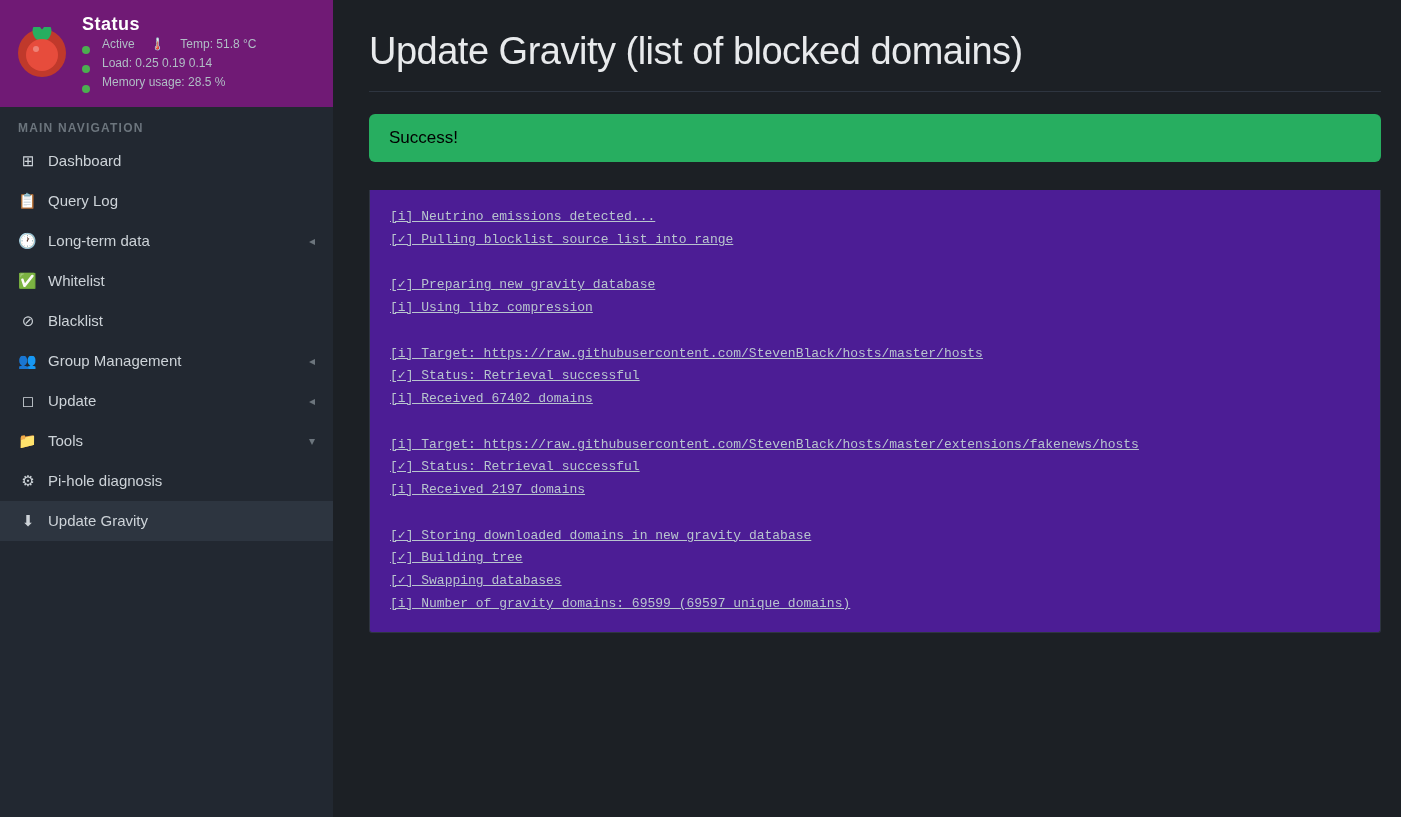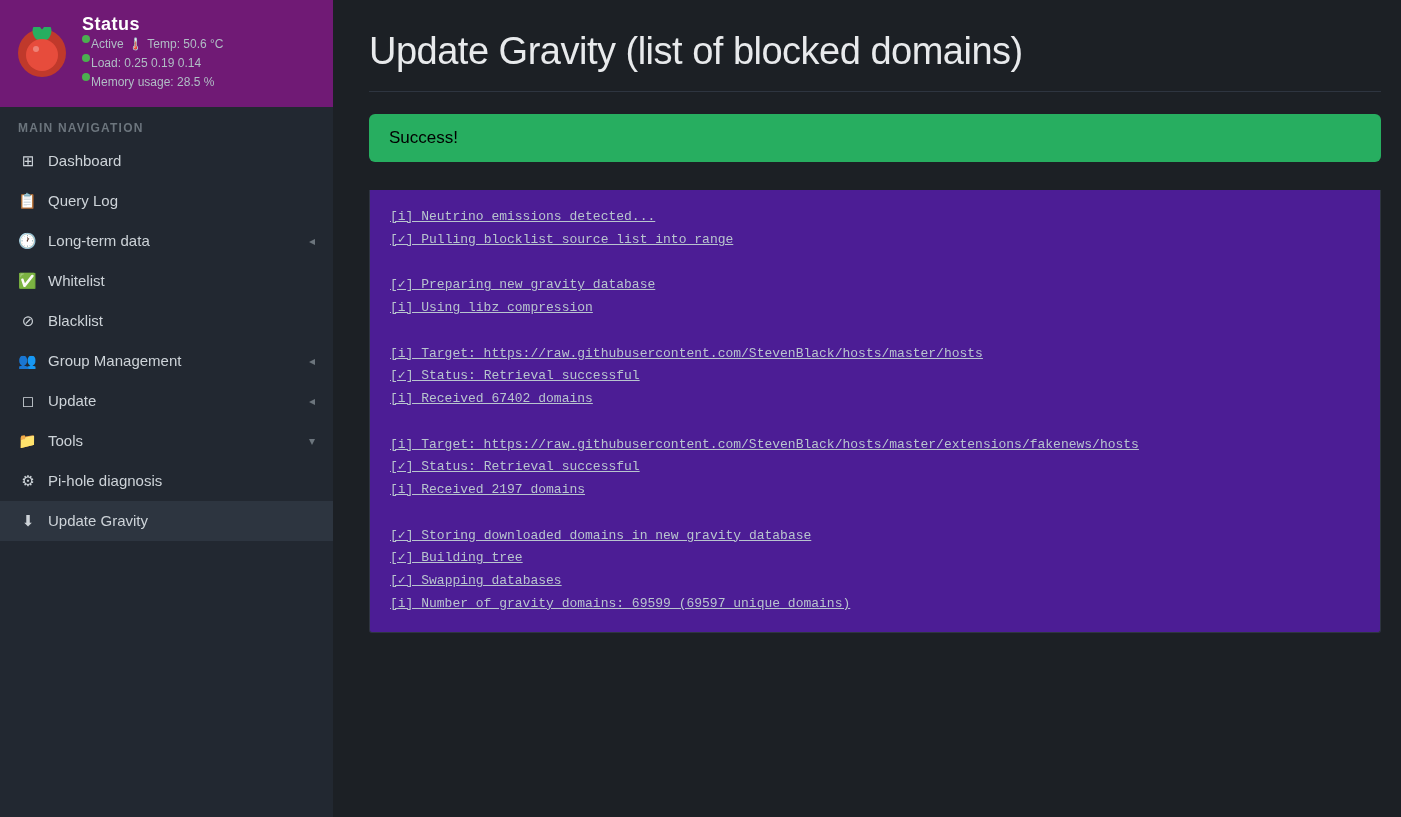--- a/index.html
+++ b/index.html
@@ -35,22 +35,22 @@
       font-size: 18px;
       font-weight: 700;
       color: #fff;
       letter-spacing: 0.5px;
     }
 
     .status-item {
       font-size: 12px;
       color: #b0bec5;
       display: flex;
-      align-items: flex-start;
-      gap: 1px;
+      align-items: flex-end;
+      gap: 12px;
       line-height: 1.6;
     }
 
     .dot-green { display: inline-block; width: 8px; height: 8px; border-radius: 50%; background: #4caf50; }
 
     .nav-section-label {
       font-size: 12px;
       font-weight: 600;
       color: #6c757d;
       letter-spacing: 1.2px;
@@ -160,21 +160,21 @@
       <ellipse cx="30" cy="6" rx="5" ry="8" fill="#27ae60" transform="rotate(20 30 6)"></ellipse>
 
       <circle cx="26" cy="28" r="16" fill="#e74c3c"></circle>
       <circle cx="20" cy="22" r="3" fill="#fff" opacity="0.3"></circle>
     </svg>
     <div class="sidebar-title-block">
       <span class="sidebar-title">Status</span>
       <span class="status-item">
         <span class="dot-green"></span>
         <span>Active</span>
-        &nbsp;🌡️&nbsp;<span>Temp: 50.6 °C</span>
+        &nbsp;🌡️&nbsp;<span>Temp: 51.8 °C</span>
       </span>
       <span class="status-item">
         <span class="dot-green"></span>
         <span>Load:  0.25  0.19  0.14</span>
       </span>
       <span class="status-item">
         <span class="dot-green"></span>
         <span>Memory usage:  28.5 %</span>
       </span>
     </div>

